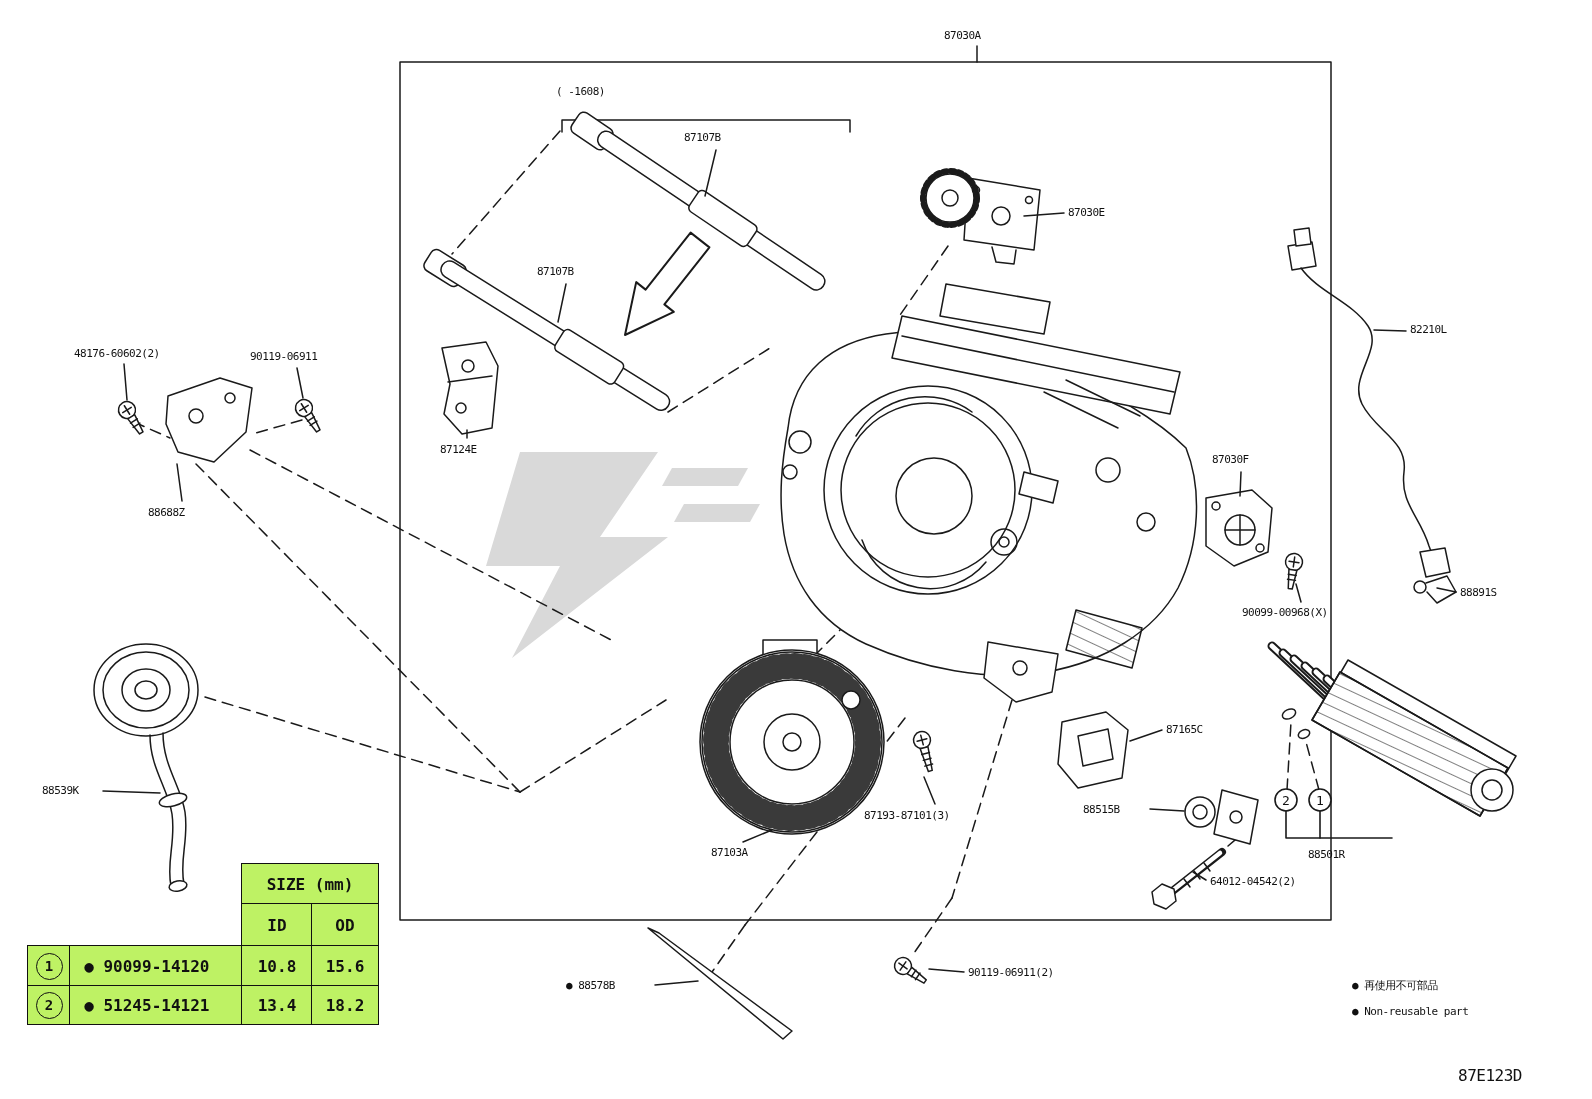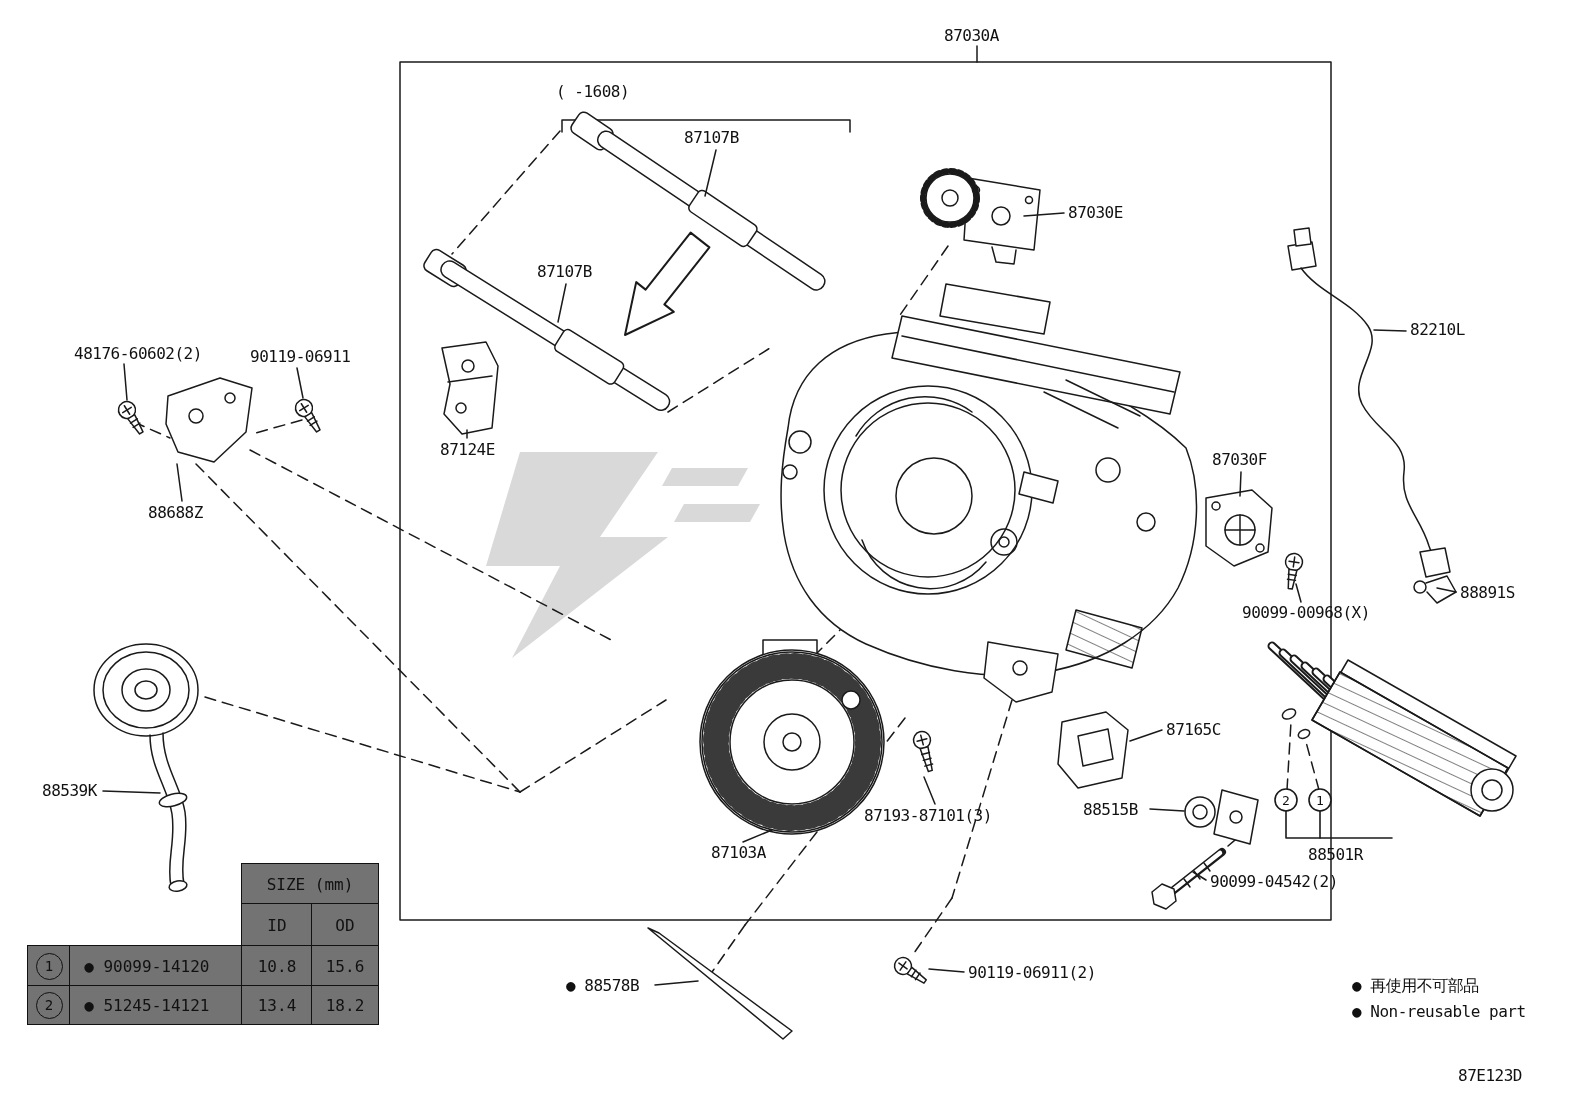--- a/index.html
+++ b/index.html
@@ -1,26 +1,26 @@
 <!DOCTYPE html>
 <html><head>
 <meta charset="utf-8">
 <style>
   html,body{margin:0;padding:0;background:#fff;}
   .stage{position:relative;width:1592px;height:1099px;background:#fff;overflow:hidden;
          font-family:"DejaVu Sans Mono",monospace;color:#111;}
   .stage svg{position:absolute;left:0;top:0;}
-  .lbl{position:absolute;font-size:16px;line-height:20px;white-space:nowrap;letter-spacing:-0.5px;color:#111;}
+  .lbl{position:absolute;font-size:11px;line-height:20px;white-space:nowrap;letter-spacing:-0.5px;color:#111;}
   .small{font-size:16px;}
   .svg-num{font-family:"DejaVu Sans Mono",monospace;font-size:13px;fill:#111;stroke:none;}
   
   .size-table{position:absolute;left:28px;top:864px;display:grid;
               grid-template-columns:42px 172px 70px 66px;
               grid-template-rows:40px 42px 40px 38px;font-size:16px;}
-  .cell{border:1.6px solid #111;margin:-0.8px;display:flex;align-items:center;justify-content:center;background:#737373;}
+  .cell{border:1.6px solid #111;margin:-0.8px;display:flex;align-items:center;justify-content:center;background:#bef264;font-weight:bold;}
   .cell.left{justify-content:flex-start;padding-left:14px;}
   .c-title{grid-area:1/3/2/5;}
   .c-idh{grid-area:2/3/3/4;} .c-odh{grid-area:2/4/3/5;}
   .c-n1{grid-area:3/1/4/2;} .c-p1{grid-area:3/2/4/3;} .c-i1{grid-area:3/3/4/4;} .c-o1{grid-area:3/4/4/5;text-align:right;}
   .c-n2{grid-area:4/1/5/2;} .c-p2{grid-area:4/2/5/3;} .c-i2{grid-area:4/3/5/4;} .c-o2{grid-area:4/4/5/5;}
   .circle-num{width:25px;height:25px;border:1.6px solid #111;border-radius:50%;
               display:flex;align-items:center;justify-content:center;font-size:14px;}
 </style>
 </head>
 <body>
@@ -314,21 +314,21 @@
 <div class="lbl" style="left:148px;top:503px">88688Z</div>
 <div class="lbl" style="left:1212px;top:450px">87030F</div>
 <div class="lbl" style="left:1242px;top:603px">90099-00968(X)</div>
 <div class="lbl" style="left:1460px;top:583px">88891S</div>
 <div class="lbl" style="left:1166px;top:720px">87165C</div>
 <div class="lbl" style="left:42px;top:781px">88539K</div>
 <div class="lbl" style="left:864px;top:806px">87193-87101(3)</div>
 <div class="lbl" style="left:1083px;top:800px">88515B</div>
 <div class="lbl" style="left:1308px;top:845px">88501R</div>
 <div class="lbl" style="left:711px;top:843px">87103A</div>
-<div class="lbl" style="left:1210px;top:872px">90099-04542(2)</div>
+<div class="lbl" style="left:1210px;top:872px">64012-04542(2)</div>
 <div class="lbl" style="left:566px;top:976px">● 88578B</div>
 <div class="lbl" style="left:968px;top:963px">90119-06911(2)</div>
 
 <div class="lbl" style="left:1352px;top:976px">● 再使用不可部品</div>
 <div class="lbl" style="left:1352px;top:1002px">● Non-reusable part</div>
 <div class="lbl small" style="left:1458px;top:1066px">87E123D</div>
 
 <div class="size-table">
   <div class="cell c-title">SIZE (mm)</div>
   <div class="cell c-idh">ID</div>

